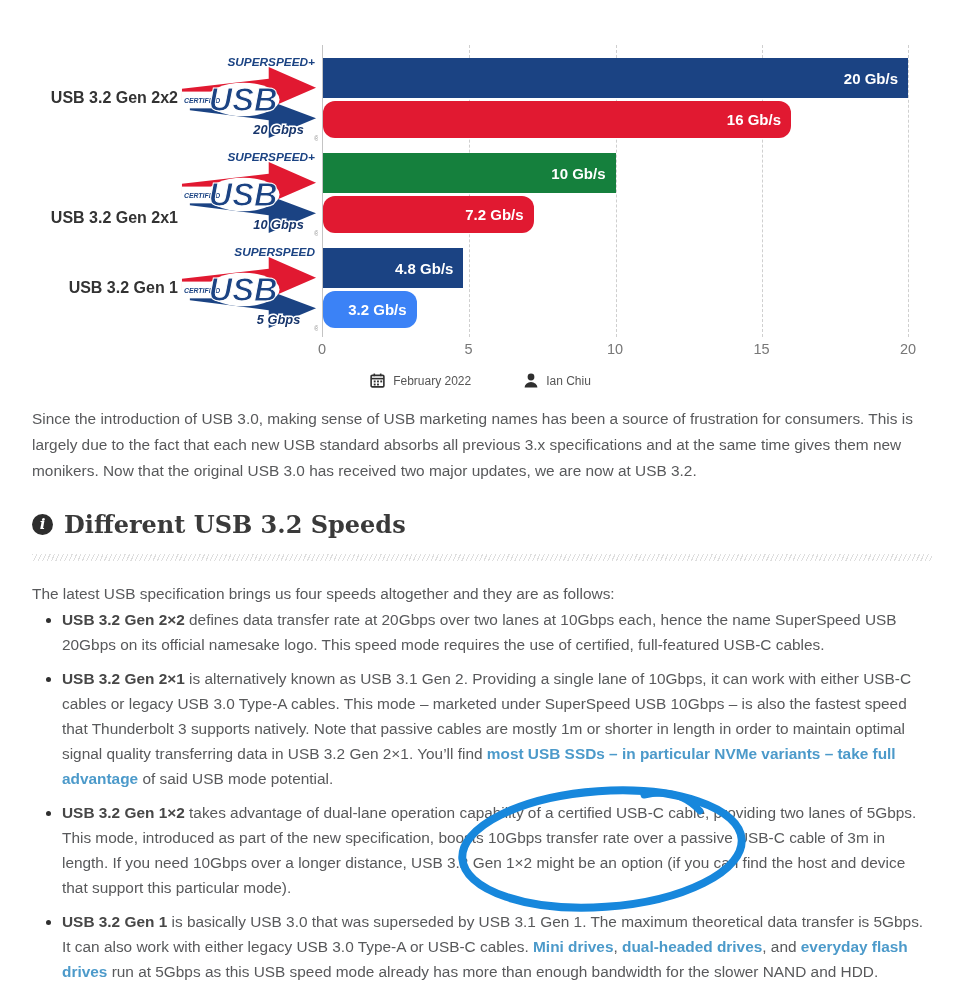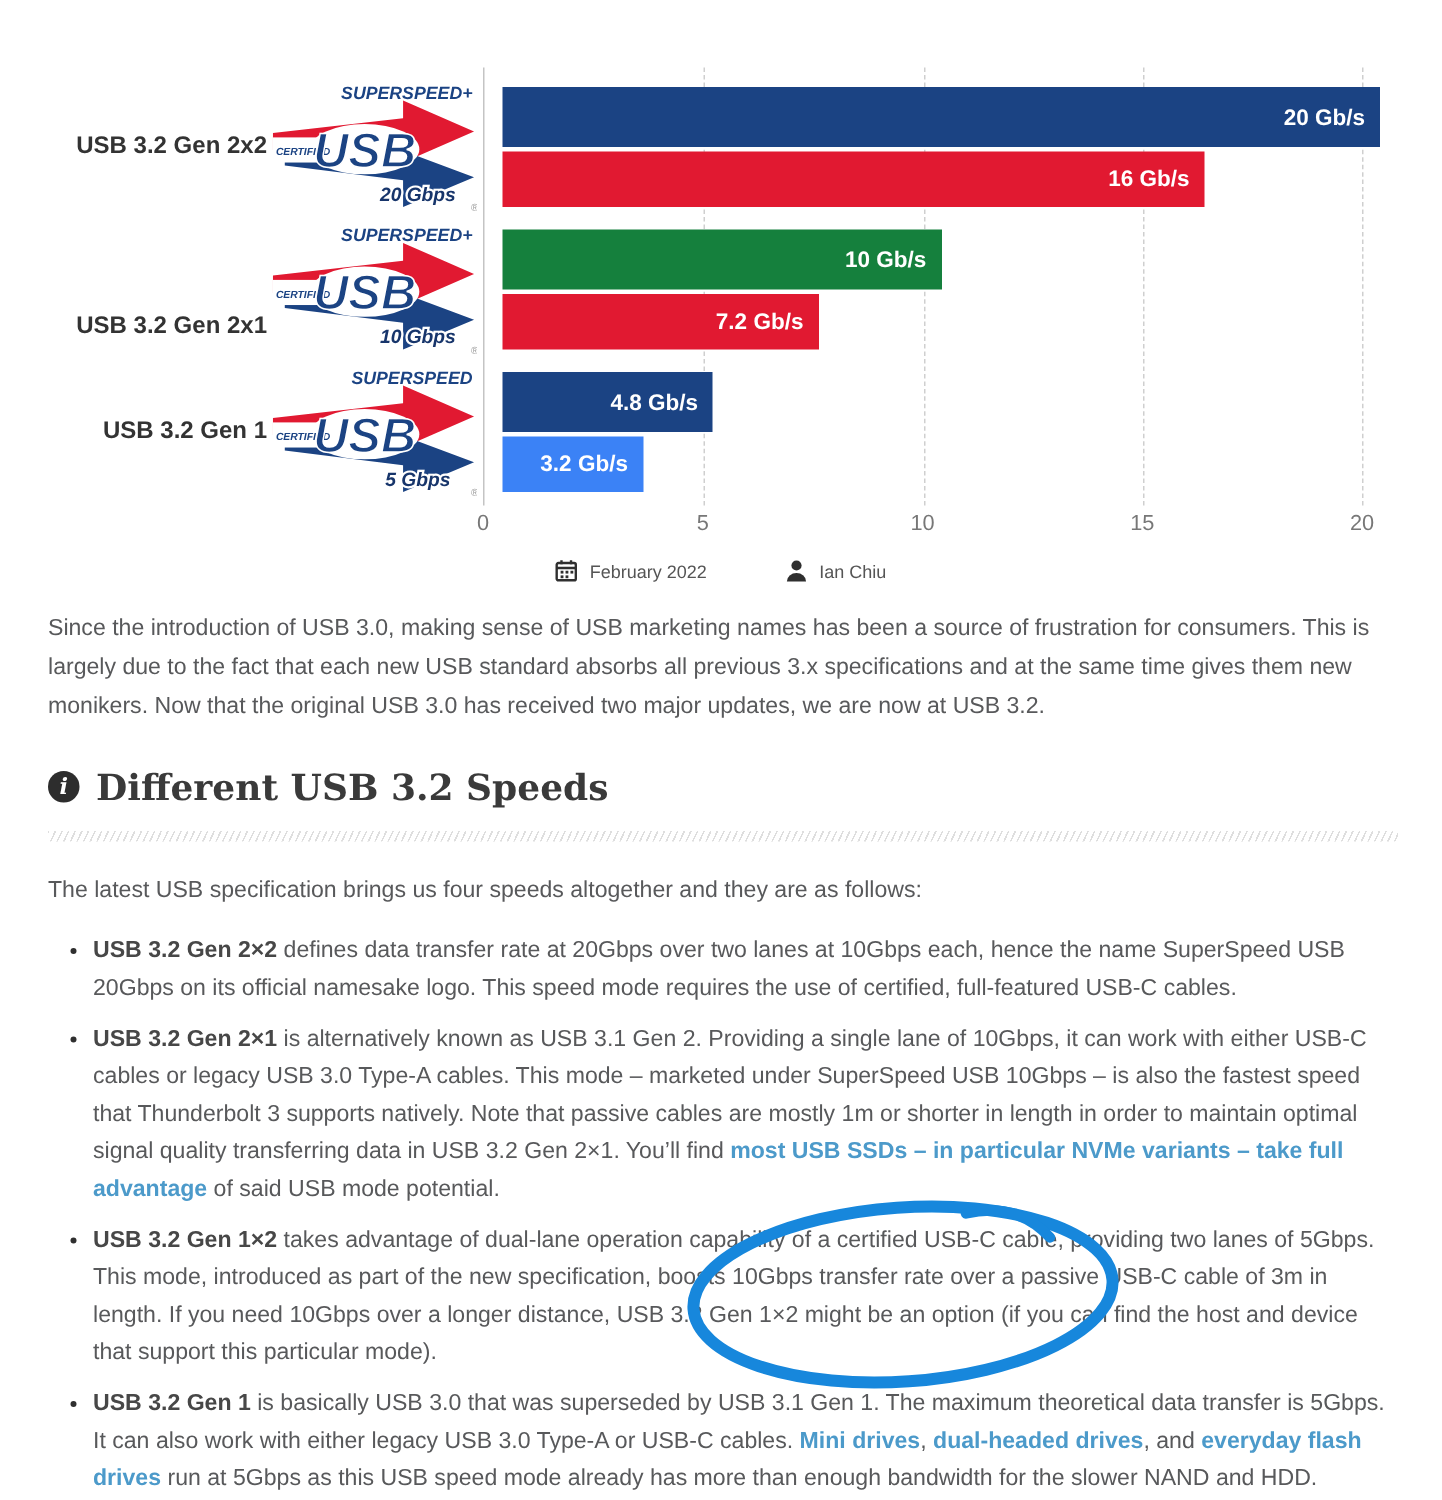--- a/index.html
+++ b/index.html
@@ -20,23 +20,23 @@
 
   .logo { position:absolute; left:180px; width:138px; height:88px; }
   .logo.l1 { top:55px; } .logo.l2 { top:150px; } .logo.l3 { top:245px; }
   .logo svg text { font-family:"Liberation Sans", sans-serif; }
 
   .plot { position:absolute; left:322px; top:45px; width:586px; height:292px; border-left:1px solid #c4c4c4; }
   .gridline { position:absolute; top:0; bottom:0; width:0; border-left:1px dashed #cfcfcf; }
   .g25 { left:25%; } .g50 { left:50%; } .g75 { left:75%; } .g100 { left:100%; }
 
   .bar { position:absolute; left:0; display:flex; align-items:center; justify-content:flex-end;
-         padding-right:10px; color:#fff; font-weight:700; font-size:15px; white-space:nowrap;margin-left:12px; }
+         padding-right:10px; color:#fff; font-weight:700; font-size:15px; white-space:nowrap; }
   .bar.theoretical { height:40px; }
-  .bar.real { height:37px; }
+  .bar.real { height:37px;border-radius:12px; }
   .b1t { top:13px; }  .b1r { top:56px; }
   .b2t { top:108px; } .b2r { top:151px; }
   .b3t { top:203px; } .b3r { top:246px; }
 
   .x-axis { position:absolute; left:322px; top:341px; width:586px; height:18px; color:#777; font-size:14.5px; }
   .x-tick { position:absolute; transform:translateX(-50%); }
   .t0 { left:0; } .t5 { left:25%; } .t10 { left:50%; } .t15 { left:75%; } .t20 { left:100%; }
 
   
   .meta { position:absolute; top:373px; left:0; right:0; display:flex; justify-content:center; gap:53px;
@@ -48,21 +48,21 @@
   .intro-p { font-size:15.4px; line-height:26px; color:#58595b; }
 
   .section-heading { margin-top:26px; display:flex; align-items:center; gap:11px;
     font-family:"DejaVu Serif", serif; font-weight:700; font-size:24px; color:#3a3a3a; }
   .info-icon { flex:0 0 auto; width:21px; height:21px; border-radius:50%; background:#2d2d2d; color:#fff;
     font-family:"DejaVu Serif", serif; font-style:italic; font-weight:700; font-size:15px;
     display:inline-flex; align-items:center; justify-content:center; line-height:1; }
   .divider { height:7px; margin:15px 0 20px;
     background:repeating-linear-gradient(115deg,#dedede 0px,#dedede 1px,transparent 1px,transparent 4px); }
 
-  .list-intro { font-size:15.4px; line-height:26px; color:#58595b; margin-bottom:14px; }
+  .list-intro { font-size:15.4px; line-height:26px; color:#58595b; }
 
   ul.speeds { list-style:disc; padding-left:30px; }
   ul.speeds li { position:relative; margin-bottom:9px; font-size:15.4px; line-height:25px; color:#58595b; }
   ul.speeds li::marker { color:#2f2f2f; }
   .seg-bold { font-weight:700; color:#474747; }
   .seg-link { font-weight:700; color:#4c9aca; cursor:pointer; }
 
   .annotation { position:absolute; left:392px; top:-17px; width:302px; height:138px; pointer-events:none; }
 </style>
 </head>

